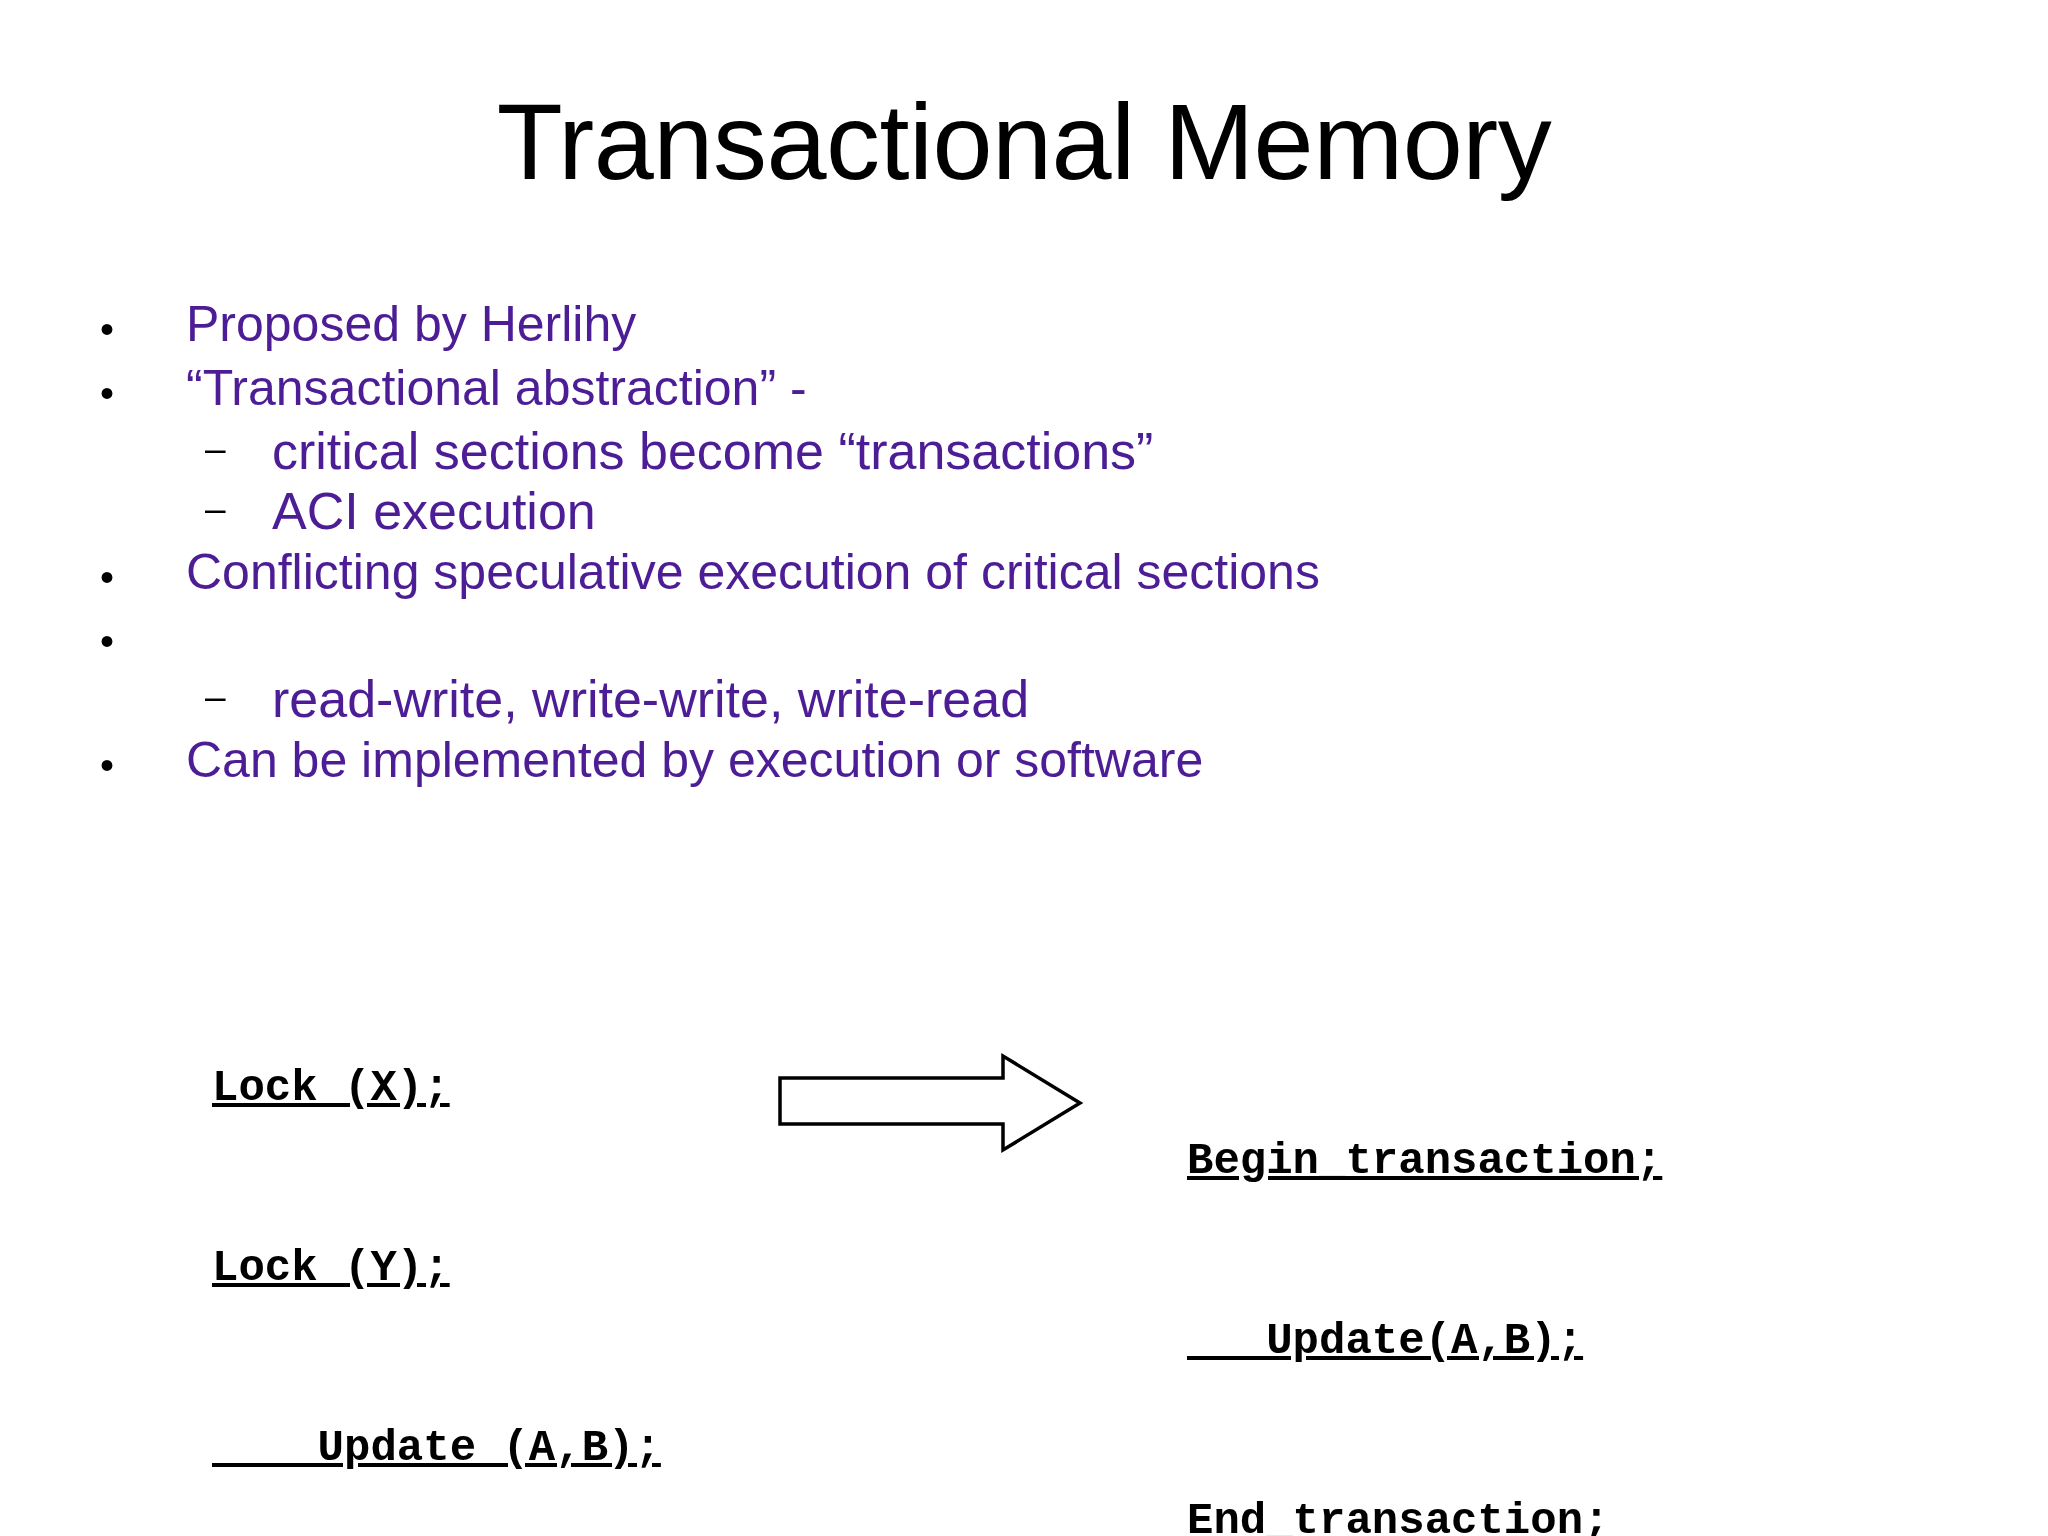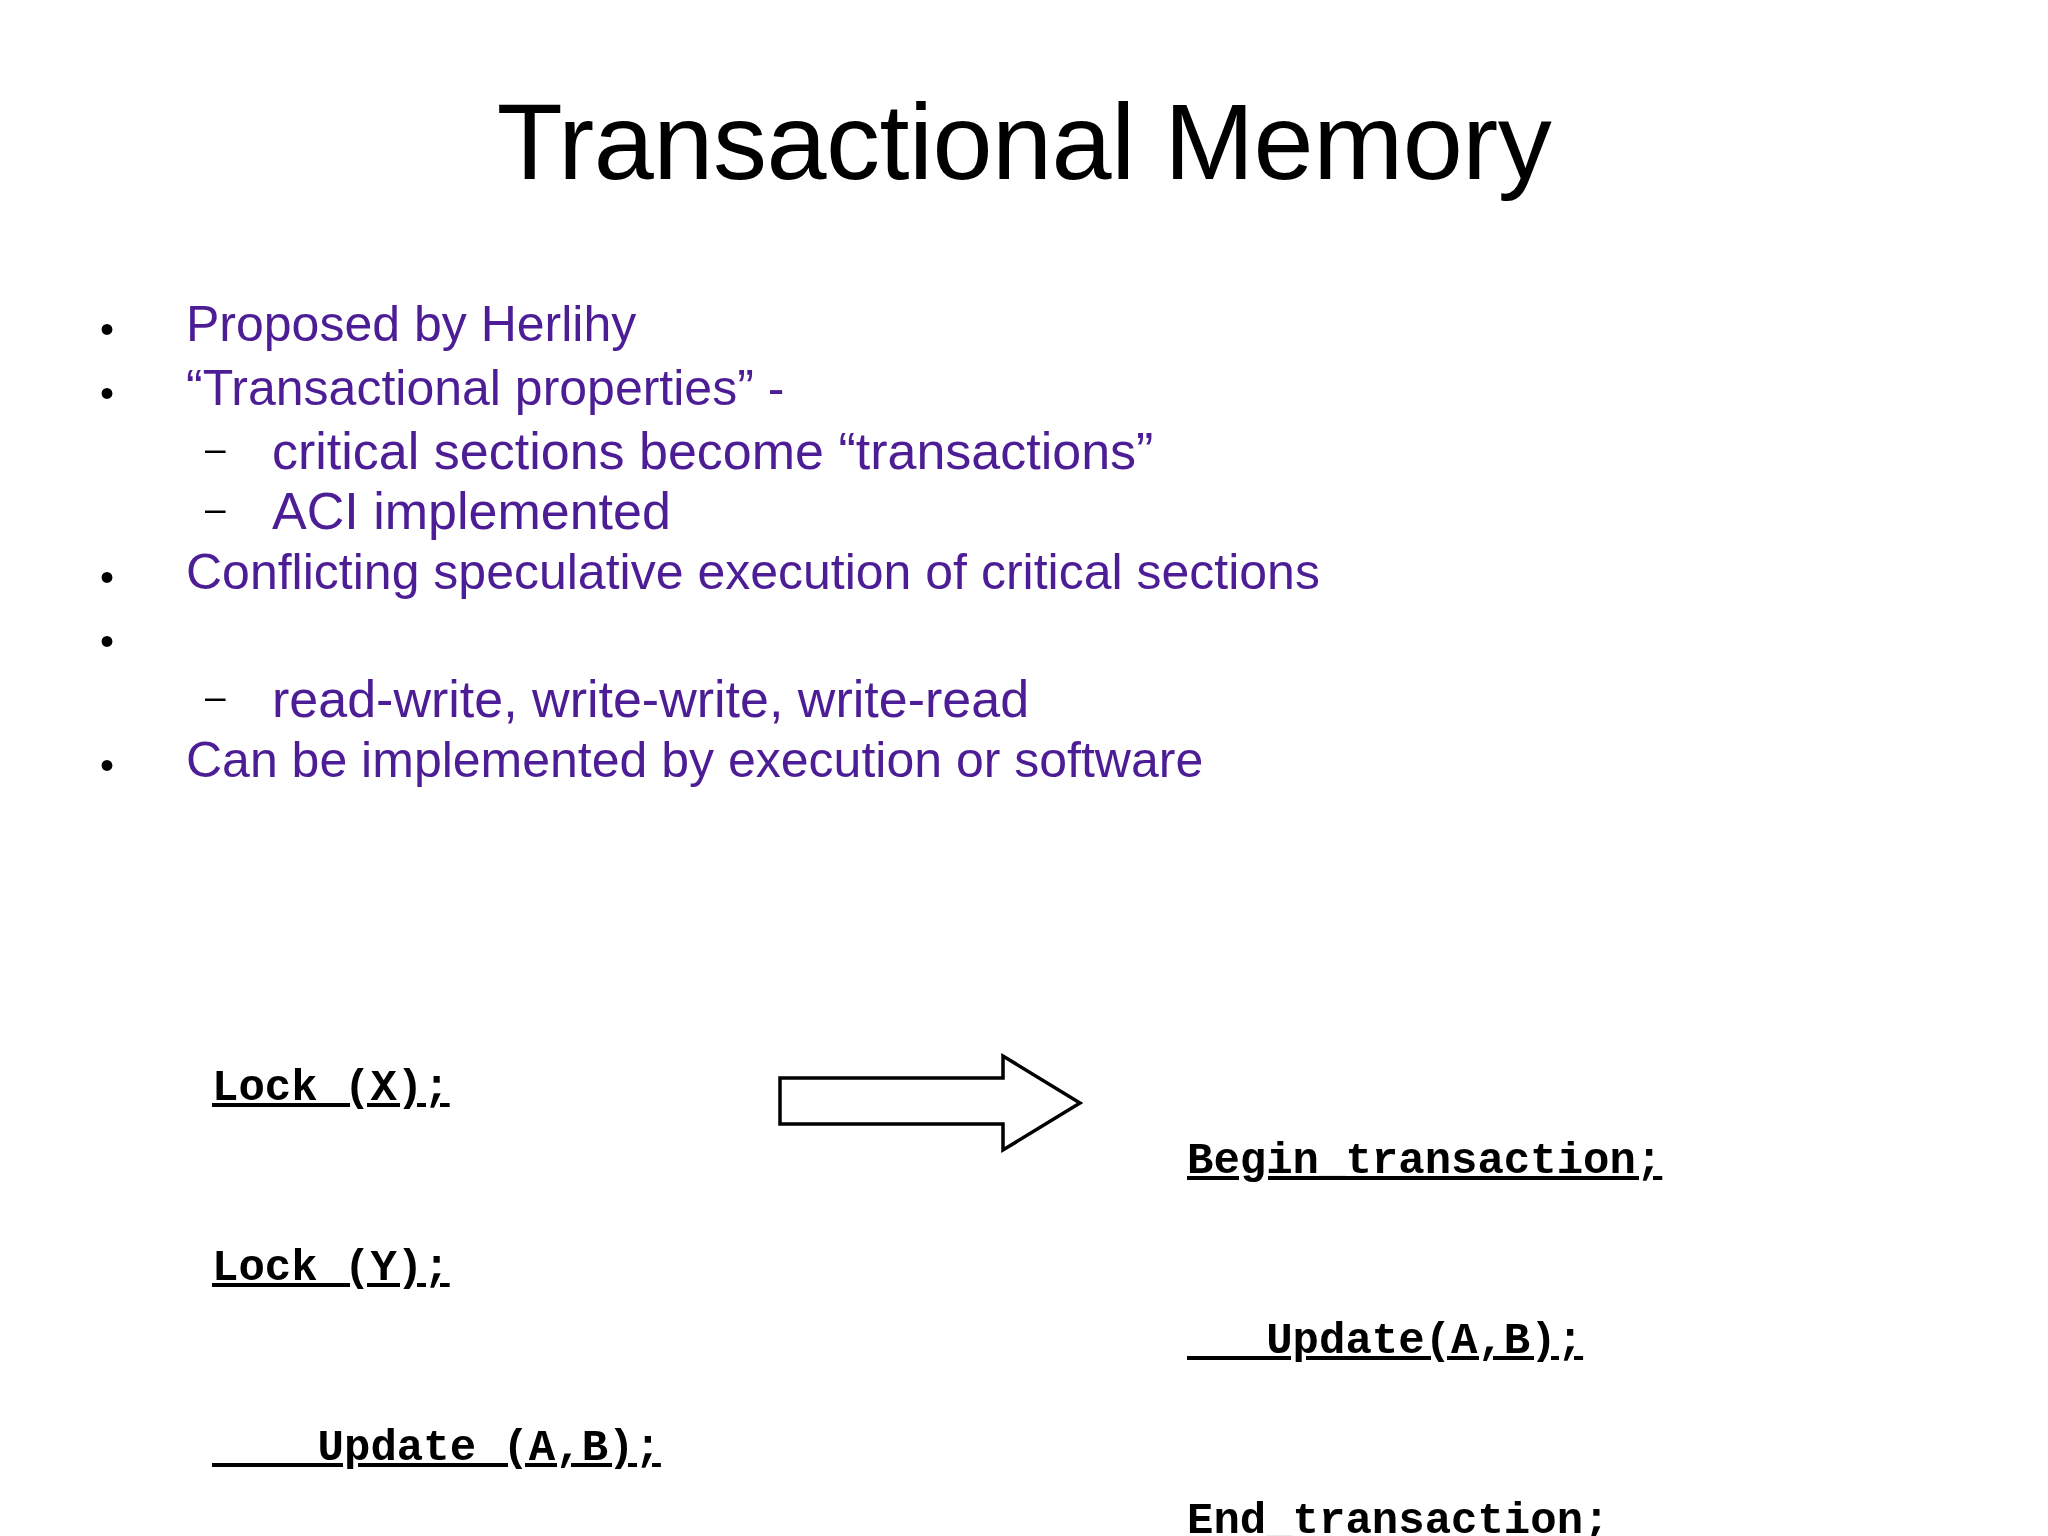--- a/index.html
+++ b/index.html
@@ -144,31 +144,31 @@
 
   <div class="bullet-list">
 
     <div class="bullet-row l1">
       <span class="bullet-marker">•</span>
       <span class="bullet-text">Proposed by Herlihy</span>
     </div>
 
     <div class="bullet-row l1">
       <span class="bullet-marker">•</span>
-      <span class="bullet-text">“Transactional properties”  -</span>
+      <span class="bullet-text">“Transactional abstraction”  -</span>
     </div>
 
     <div class="bullet-row l2 sub">
       <span class="bullet-marker">–</span>
       <span class="bullet-text">critical sections become “transactions”</span>
     </div>
 
     <div class="bullet-row l2 sub">
       <span class="bullet-marker">–</span>
-      <span class="bullet-text">ACI implemented</span>
+      <span class="bullet-text">ACI execution</span>
     </div>
 
     <div class="bullet-row l1">
       <span class="bullet-marker">•</span>
       <span class="bullet-text">Conflicting speculative execution of critical sections</span>
     </div>
 
     <div class="bullet-row l1">
       <span class="bullet-marker">•</span>
     </div>

